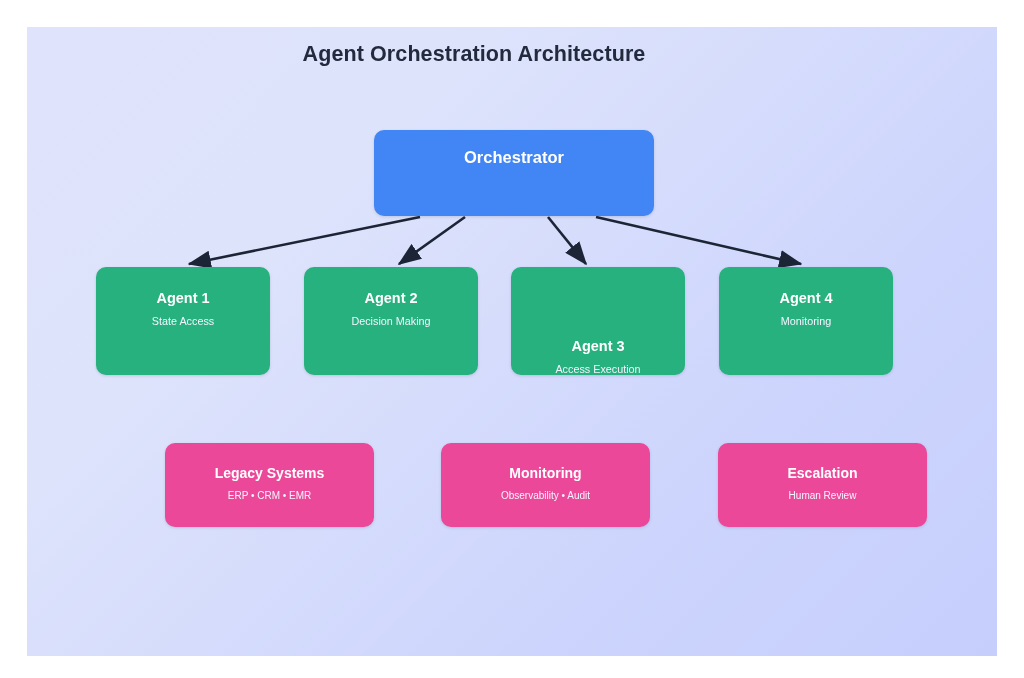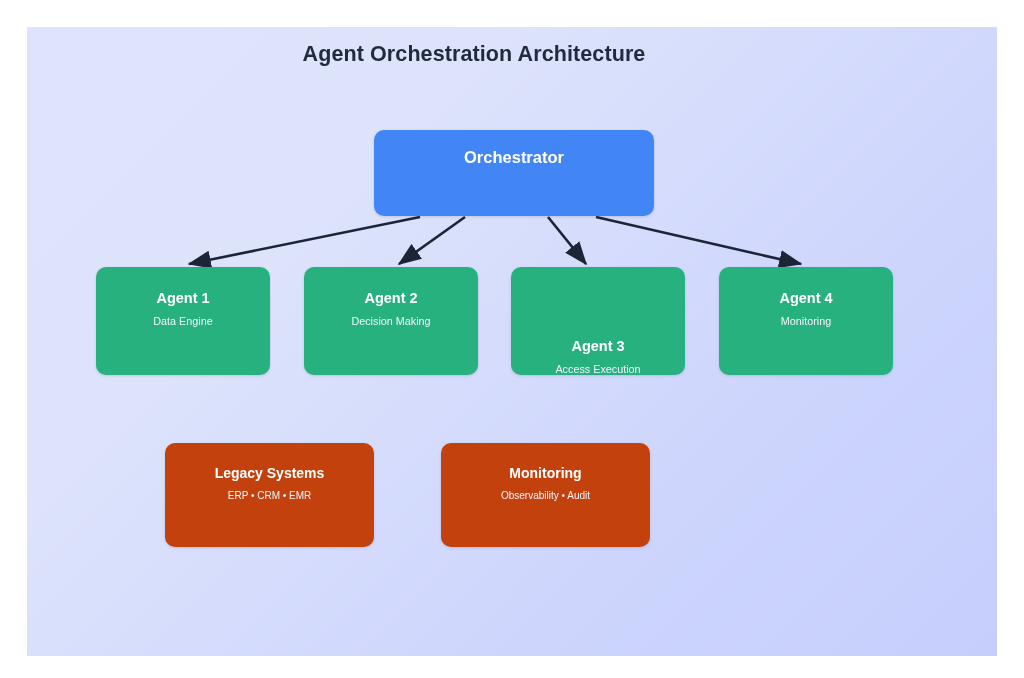--- a/index.html
+++ b/index.html
@@ -101,22 +101,22 @@
   }
   .node.agent.a1 { left: 96px; align-items: center; }
   .node.agent.a2 { left: 304px; }
   .node.agent.a3 { left: 511px; justify-content: flex-end; }
   .node.agent.a4 { left: 719px; }
 
   
   .node.support {
     top: 443px;
     width: 209px;
-    height: 104px;
-    background: #c2410c;
+    height: 84px;
+    background: #ec4899;
     padding-top: 22px;
   }
   .node.support .node-title {
     font-size: 14px;
     margin-bottom: 9px;
   }
   .node.support .node-sub {
     font-size: 10px;
   }
   .node.support.s1 { left: 165px; }
@@ -155,21 +155,21 @@
       <line x1="596" y1="217" x2="801" y2="264"></line>
     </g>
   </svg>
 
   <div class="node orchestrator">
     <div class="node-title">Orchestrator</div>
   </div>
 
   <div class="node agent a1">
     <div class="node-title">Agent 1</div>
-    <div class="node-sub">Data Engine</div>
+    <div class="node-sub">State Access</div>
   </div>
   <div class="node agent a2">
     <div class="node-title">Agent 2</div>
     <div class="node-sub">Decision Making</div>
   </div>
   <div class="node agent a3">
     <div class="node-title">Agent 3</div>
     <div class="node-sub">Access Execution</div>
   </div>
   <div class="node agent a4">
@@ -178,14 +178,18 @@
   </div>
 
   <div class="node support s1">
     <div class="node-title">Legacy Systems</div>
     <div class="node-sub">ERP • CRM • EMR</div>
   </div>
   <div class="node support s2">
     <div class="node-title">Monitoring</div>
     <div class="node-sub">Observability • Audit</div>
   </div>
+  <div class="node support s3">
+    <div class="node-title">Escalation</div>
+    <div class="node-sub">Human Review</div>
+  </div>
 
 </div>
 
 </body></html>

